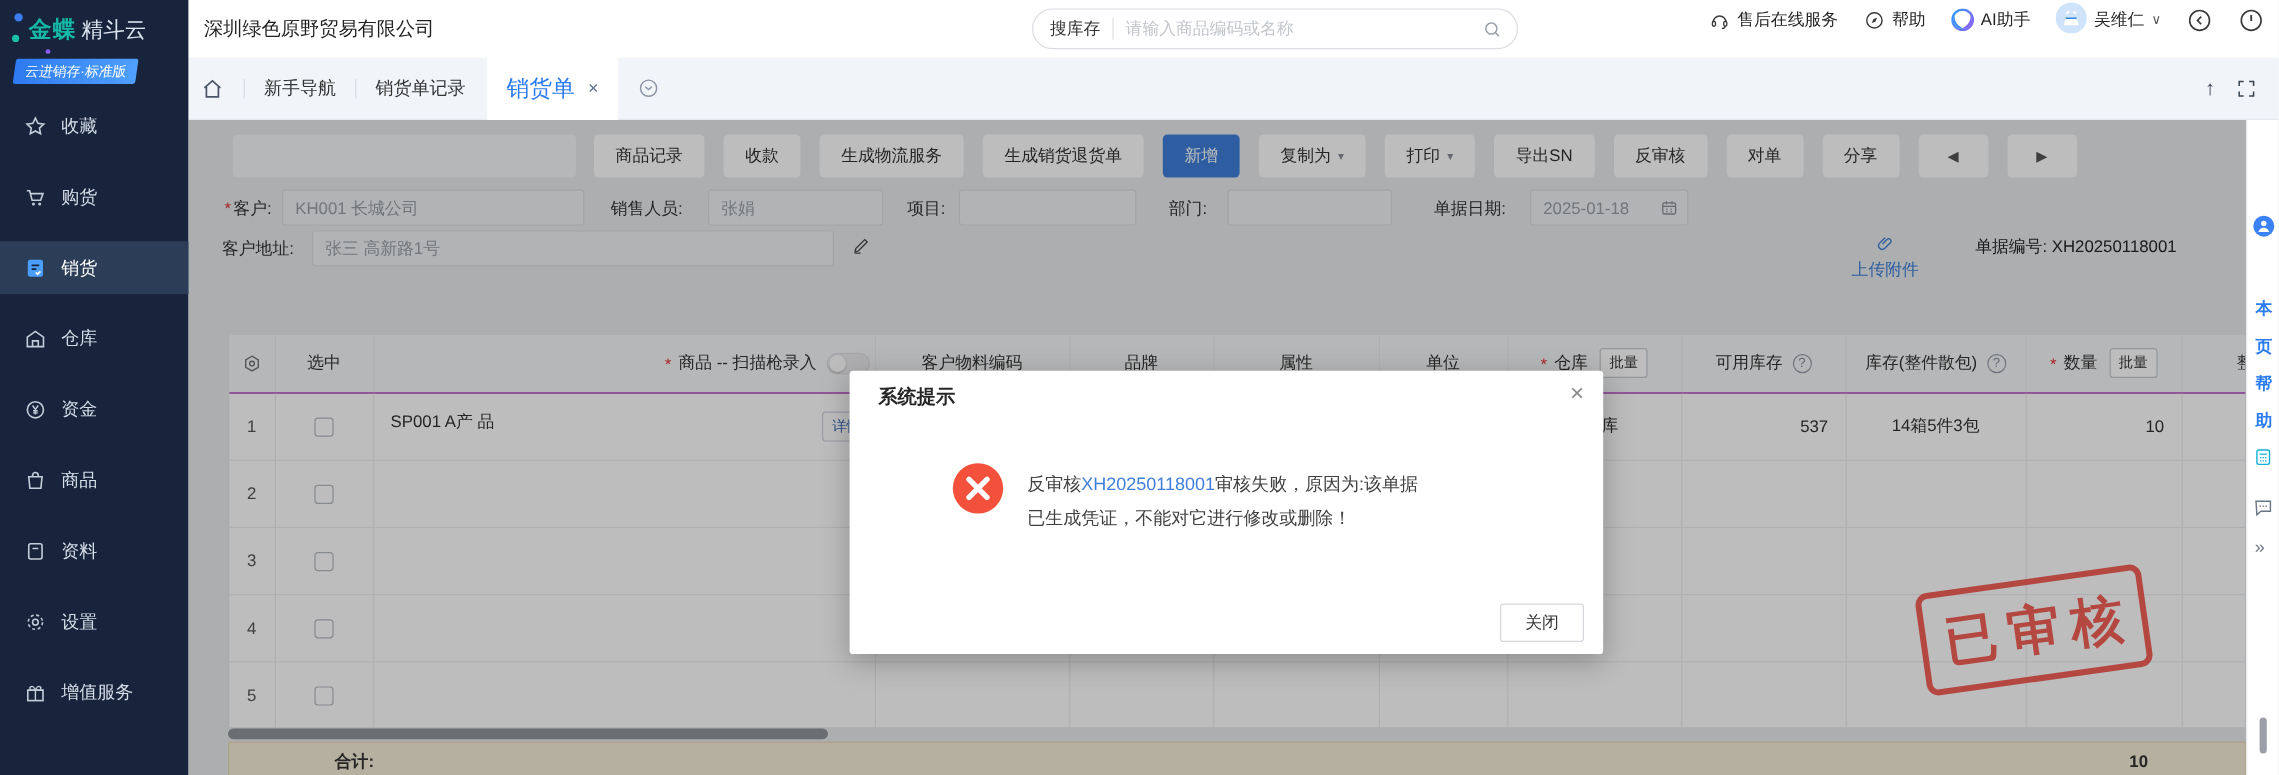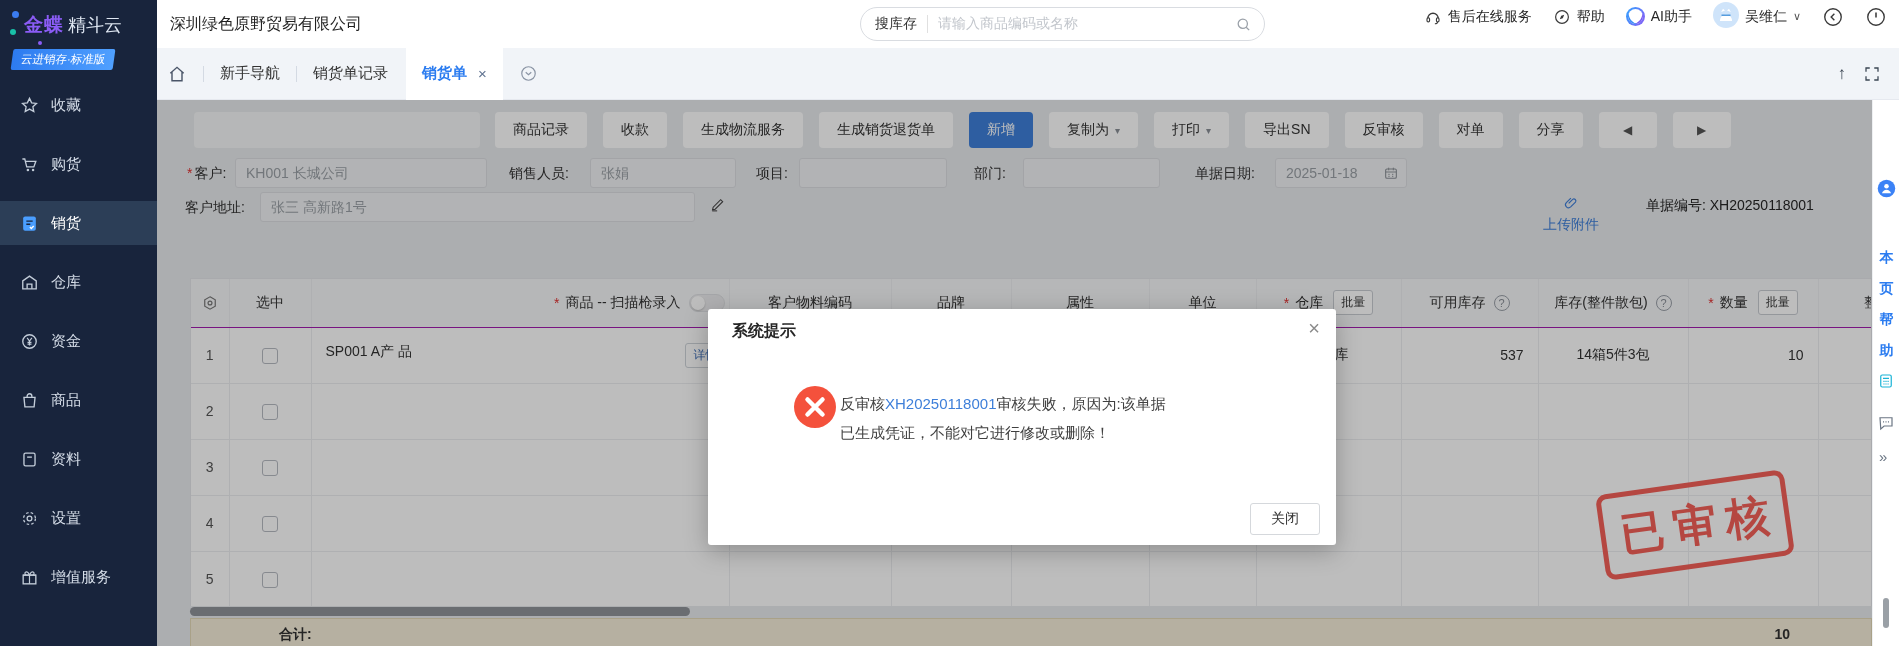--- a/index.html
+++ b/index.html
@@ -3,21 +3,21 @@
 <meta charset="utf-8">
 <style>
   * { margin:0; padding:0; box-sizing:border-box; }
   body { font-family:"Liberation Sans","DejaVu Sans",sans-serif; overflow:hidden; background:#fff; }
   #app { position:relative; width:1899px; height:646px; overflow:hidden; background:#fff; }
 
   
   .sidebar { position:absolute; left:0; top:0; width:157px; height:646px; background:#18243c; z-index:10; }
   .logo-block { position:relative; padding:10px 0 0 10px; }
   .brand-row { position:relative; padding-left:14px; height:30px; line-height:30px; white-space:nowrap; }
-  .brand-bold { color:#8b5cf6; font-size:19px; font-weight:bold; letter-spacing:1px; }
+  .brand-bold { color:#14b8a6; font-size:19px; font-weight:bold; letter-spacing:1px; }
   .brand-light { color:#dfe7f2; font-size:18px; font-weight:300; margin-left:4px; }
   .dot { position:absolute; border-radius:50%; }
   .dot-blue { width:7px; height:7px; background:#3b7cf0; left:2px; top:1px; }
   .dot-teal { width:6px; height:6px; background:#19c0a8; left:0; top:19px; }
   .dot-purple { width:4px; height:4px; background:#8a5cf6; left:28px; top:31px; }
   .badge { display:inline-block; margin:9px 0 0 2px; transform:skewX(-8deg); background:linear-gradient(90deg,#2d7bf0,#4fa0ff); color:#fff; font-size:11.5px; padding:3px 9px; border-radius:2px; }
   .nav { margin-top:13px; list-style:none; }
   .nav li { height:44px; margin-bottom:15px; display:flex; align-items:center; padding-left:20px; gap:12px; font-size:15px; color:#d5dde8; cursor:pointer; }
   .nav li.active { background:#2c3e57; color:#fff; }
   .nav svg { width:19px; height:19px; color:#c3cdd9; flex:none; }
@@ -40,21 +40,21 @@
   .user-caret { font-size:11px; color:#555; }
   .icon-btn svg { width:22px; height:22px; color:#3a3a3a; }
 
   
   .tabbar { position:absolute; left:157px; top:48px; right:0; height:52px; background:#f1f4f8; border-bottom:1px solid #e6e9ef; z-index:9; display:flex; align-items:center; }
   .tab-home { margin-left:10px; display:flex; align-items:center; cursor:pointer; }
   .tab-home svg { width:20px; height:20px; color:#4a5568; }
   .tab-sep { width:1px; height:16px; background:#d4dae3; margin:0 16px; }
   .tab-link { font-size:15px; color:#333; cursor:pointer; white-space:nowrap; }
   .tab-active { margin-left:18px; height:52px; background:#fff; display:flex; align-items:center; gap:11px; padding:0 16px; cursor:pointer; }
-  .tab-active .t-label { font-size:15px; color:#2b7cf0;font-weight:bold; }
+  .tab-active .t-label { font-size:19px; color:#2b7cf0; }
   .tab-active .t-close { font-size:15px; color:#5f7290; cursor:pointer; }
   .tab-more { margin-left:16px; cursor:pointer; display:flex; }
   .tab-more svg { width:19px; height:19px; color:#8a94a4; }
   .tab-right { position:absolute; right:18px; top:0; height:52px; display:flex; align-items:center; gap:17px; }
   .tab-right .up-glyph { font-size:17px; color:#3a4552; cursor:pointer; }
   .tab-right svg { width:18px; height:18px; color:#3a4552; cursor:pointer; }
 
   
   .content { position:absolute; left:157px; top:100px; right:0; bottom:0; background:#e9ebee; overflow:hidden; z-index:1; }
   .ghost-panel { position:absolute; left:37px; top:12px; width:286px; height:36px; background:#f6f7f8; border-radius:4px; }
@@ -104,21 +104,21 @@
   .total-label { position:absolute; left:88px; top:7px; font-size:14px; font-weight:bold; color:#333; }
   .total-qty { position:absolute; left:1497px; top:7px; width:116px; text-align:right; padding-right:14px; font-size:14px; font-weight:bold; color:#333; }
 
   
   .overlay { position:absolute; left:0; top:0; right:27px; bottom:0; background:rgba(0,0,0,.26); z-index:40; }
   .stamp { position:absolute; left:1443px; top:382px; width:190px; height:86px; border:5px solid #b5413b; border-radius:10px; color:#b5413b; font-size:44px; font-weight:bold; letter-spacing:9px; display:flex; align-items:center; justify-content:center; padding-left:9px; transform:rotate(-8deg); opacity:.95; z-index:50; }
   .modal { position:absolute; left:551px; top:209px; width:628px; height:236px; background:#fff; border-radius:3px; box-shadow:0 6px 24px rgba(0,0,0,.25); z-index:100; }
   .modal-title { position:absolute; left:24px; top:12px; font-size:16px; font-weight:bold; color:#262626; }
   .modal-close { position:absolute; right:16px; top:8px; font-size:20px; color:#8a8a8a; cursor:pointer; }
   .err-icon { position:absolute; left:85px; top:76px; width:44px; height:44px; }
-  .modal-text { position:absolute; left:132px; top:80px; width:380px; font-size:15px; color:#404040; line-height:29px; }
+  .modal-text { position:absolute; left:148px; top:80px; width:380px; font-size:15px; color:#404040; line-height:29px; }
   .doc-link { color:#3e7fd9; cursor:pointer; }
   .modal-btn { position:absolute; right:16px; bottom:10px; padding:6px 20px; background:#fff; border:1px solid #d5d8dc; border-radius:3px; font-size:14px; color:#333; cursor:pointer; font-family:inherit; }
 
   
   .help-strip { position:absolute; right:0; top:0; width:27px; bottom:0; background:#fff; border-left:1px solid #eef0f2; z-index:45; }
   .strip-float { position:absolute; left:3px; top:78px; cursor:pointer; }
   .strip-float svg { width:21px; height:21px; }
   .strip-text { position:absolute; left:0; top:142px; width:27px; text-align:center; color:#2b7cf0; font-size:14px; font-weight:bold; line-height:31px; cursor:pointer; }
   .strip-icon { position:absolute; left:4px; cursor:pointer; }
   .strip-icon svg { width:18px; height:18px; }

